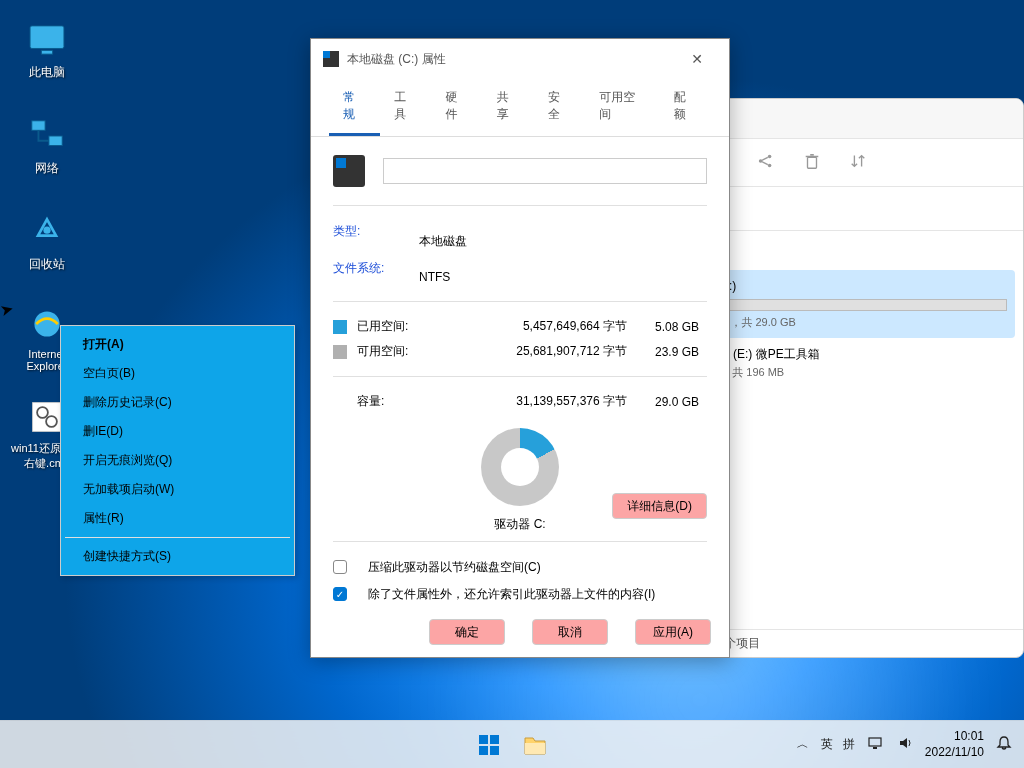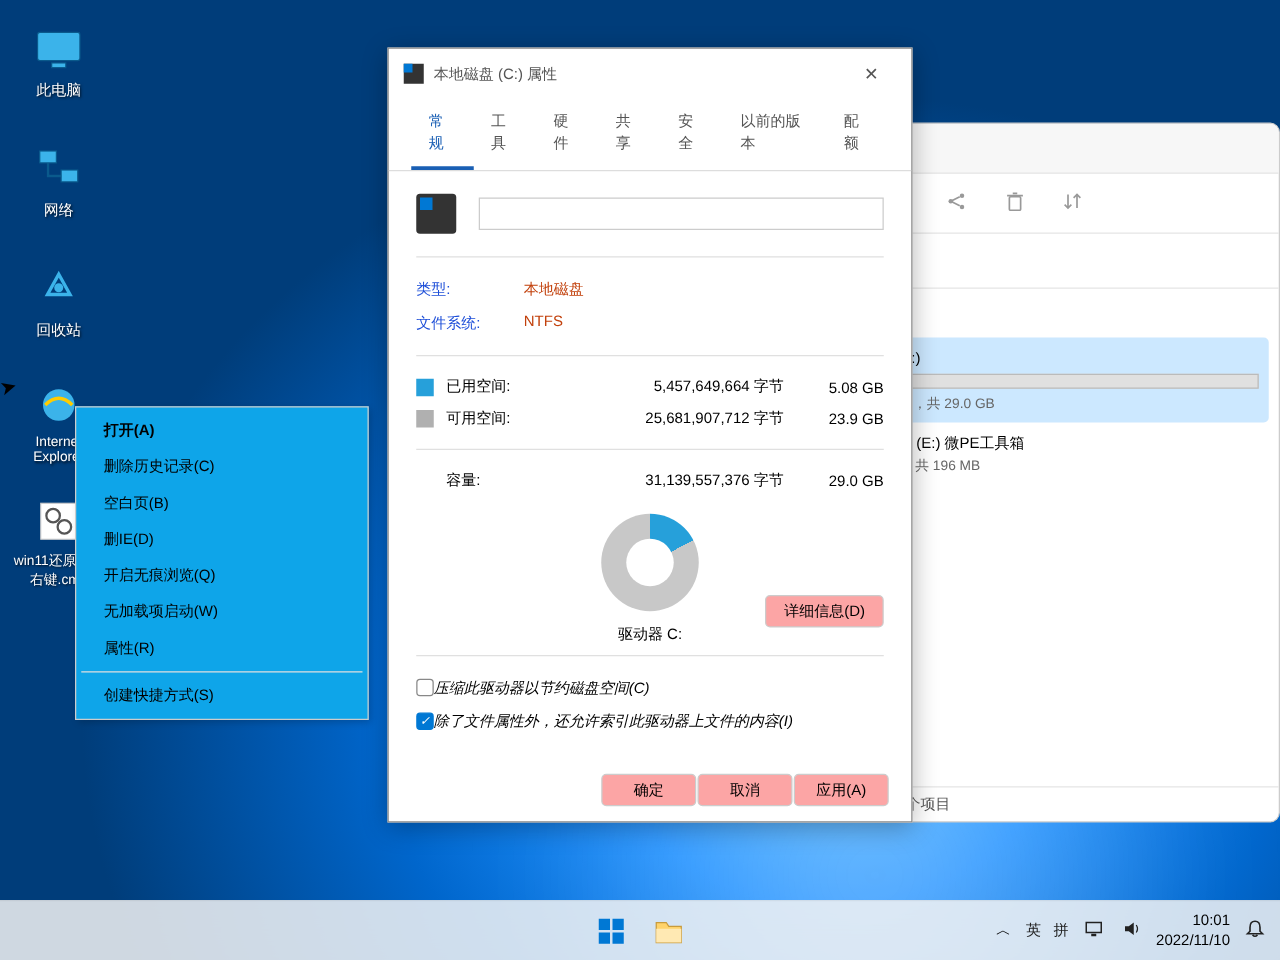--- a/index.html
+++ b/index.html
@@ -58,38 +58,38 @@
 .prop-tab { padding: 10px 14px; cursor: pointer; color: #555; }
 .prop-tab.active { color: #1a5fb4; border-bottom: 3px solid #1a5fb4; font-weight: 500; }
 .prop-body { padding: 18px 22px; }
 .prop-header-row { display: flex; align-items: center; gap: 18px; margin-bottom: 18px; }
 .prop-drive-icon { width: 32px; height: 32px; background: #333; position: relative; border-radius: 3px; }
 .prop-drive-icon::before { content: ""; position: absolute; top: 3px; left: 3px; width: 10px; height: 10px; background: #0078d4; }
 .prop-name-input { flex: 1; height: 26px; border: 1px solid #ccc; padding: 0 8px; }
 .prop-sep { height: 1px; background: #e0e0e0; margin: 12px 0; }
 .prop-row { display: flex; padding: 5px 0; }
 .prop-label { width: 86px; color: #1d4ed8; }
-.prop-value { color: #c2410c; }
+.prop-value { color: #000000; margin-top: 10px; }
 .prop-row3 { display: flex; align-items: center; padding: 4px 0; }
 .prop-swatch { width: 14px; height: 14px; margin-right: 10px; }
 .prop-swatch.used { background: #26a0da; }
 .prop-swatch.free { background: #b0b0b0; }
 .prop-row3 .l1 { width: 72px; }
 .prop-row3 .l2 { flex: 1; text-align: right; padding-right: 20px; }
-.prop-row3 .l3 { width: 60px; text-align: right; }
+.prop-row3 .l3 { width: 60px; text-align: center; }
 .prop-pie-section { display: flex; flex-direction: column; align-items: center; margin: 14px 0 8px; }
 .prop-pie { width: 78px; height: 78px; border-radius: 50%; background: conic-gradient(#26a0da 0deg 63deg, #c8c8c8 63deg 360deg); position: relative; }
 .prop-pie::after { content: ""; position: absolute; inset: 20px; background: #fff; border-radius: 50%; }
 .prop-pie-label { margin-top: 10px; }
 .prop-details-row { display: flex; justify-content: flex-end; margin-top: -48px; margin-bottom: 22px; }
 .prop-checks { margin-top: 8px; }
-.check-row { display: flex; align-items: flex-start; gap: 0; padding: 5px 0; font-style: italic; }
+.check-row { display: flex; align-items: flex-start; gap: 21px; padding: 5px 0; }
 .check-box { width: 14px; height: 14px; border: 1px solid #888; border-radius: 3px; display: flex; align-items: center; justify-content: center; flex-shrink: 0; margin-top: 1px; }
 .check-box.checked { background: #0078d4; border-color: #0078d4; color: #fff; font-size: 10px; }
-.prop-footer { position: absolute; bottom: 12px; right: 18px; display: flex; gap: 1px; }
+.prop-footer { position: absolute; bottom: 12px; right: 18px; display: flex; gap: 27px; }
 .btn { min-width: 76px; height: 26px; border: 1px solid #ccc; background: #fca5a5; border-radius: 4px; cursor: pointer; padding: 0 14px; }
 
 
 .taskbar { position: absolute; bottom: 0; left: 0; right: 0; height: 48px; background: rgba(243,243,243,0.85); backdrop-filter: blur(20px); border-top: 1px solid rgba(0,0,0,0.05); display: flex; align-items: center; z-index: 100; }
 .taskbar-center { position: absolute; left: 50%; transform: translateX(-50%); display: flex; gap: 6px; }
 .taskbar-icon { width: 40px; height: 40px; display: flex; align-items: center; justify-content: center; border-radius: 4px; cursor: pointer; }
 .taskbar-right { position: absolute; right: 4px; display: flex; align-items: center; gap: 12px; padding-right: 8px; }
 .taskbar-tray { display: flex; align-items: center; gap: 10px; color: #222; }
 .taskbar-clock { text-align: right; font-size: 11px; line-height: 1.3; cursor: pointer; }
 
@@ -152,22 +152,22 @@
         </svg>
     </div>
     <div class="icon-label" style="font-size:11px;">win11还原经典右键.cmd</div>
   </div>
 </div>
 
 <div class="cursor-arrow">➤</div>
 
 <div class="context-menu">
   <div class="context-menu-item bold">打开(A)</div>
+  <div class="context-menu-item">空白页(B)</div>
   <div class="context-menu-item">删除历史记录(C)</div>
-  <div class="context-menu-item">空白页(B)</div>
   <div class="context-menu-item">删IE(D)</div>
   <div class="context-menu-item">开启无痕浏览(Q)</div>
   <div class="context-menu-item">无加载项启动(W)</div>
   <div class="context-menu-item">属性(R)</div>
   <div class="context-menu-sep"></div>
   <div class="context-menu-item">创建快捷方式(S)</div>
 </div>
 
 <div class="explorer-window">
   <div class="explorer-titlebar">
@@ -246,21 +246,21 @@
     <div class="prop-titlebar-icon"></div>
     <div class="prop-titlebar-title">本地磁盘 (C:) 属性</div>
     <div class="prop-titlebar-close">✕</div>
   </div>
   <div class="prop-tabs">
     <div class="prop-tab active">常规</div>
     <div class="prop-tab">工具</div>
     <div class="prop-tab">硬件</div>
     <div class="prop-tab">共享</div>
     <div class="prop-tab">安全</div>
-    <div class="prop-tab">以前的版本</div>
+    <div class="prop-tab">可用空间</div>
     <div class="prop-tab">配额</div>
   </div>
   <div class="prop-body">
     <div class="prop-header-row">
       <div class="prop-drive-icon"></div>
       <input class="prop-name-input" type="text" style="">
     </div>
     <div class="prop-sep"></div>
     <div class="prop-row">
       <div class="prop-label">类型:</div>

